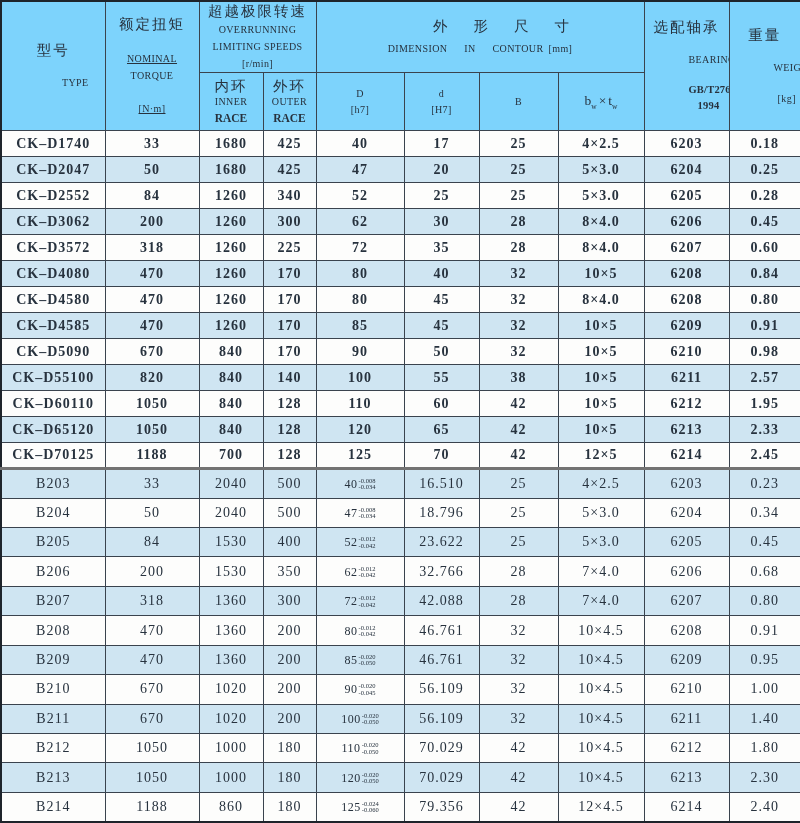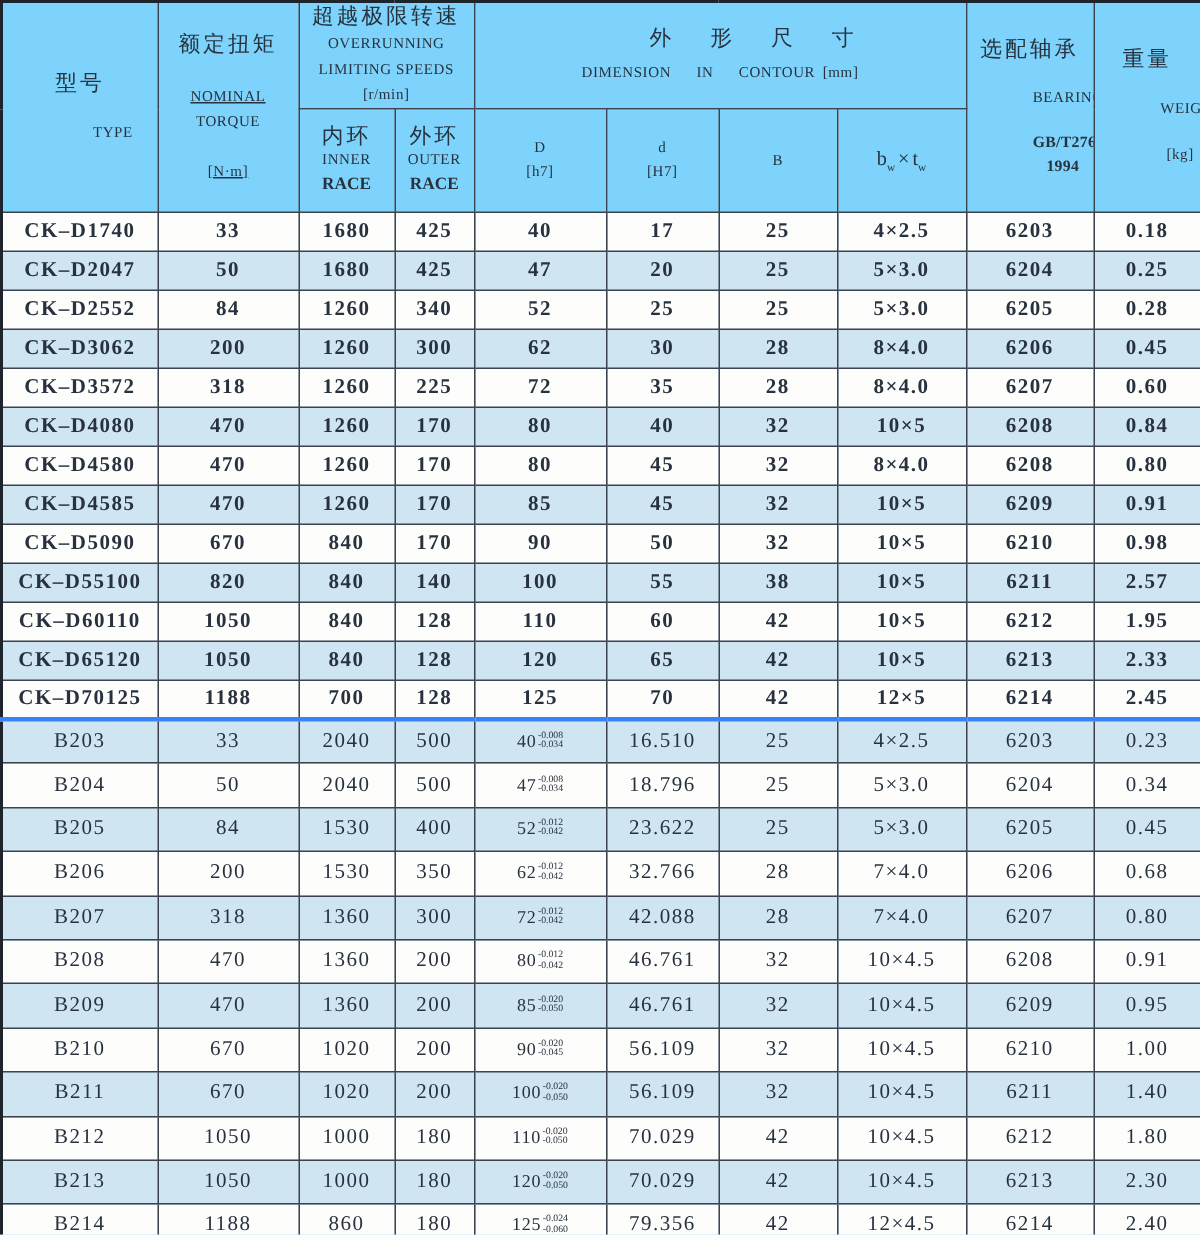--- a/index.html
+++ b/index.html
@@ -14,26 +14,26 @@
     border-collapse:collapse;table-layout:fixed;
     border:2px solid #1e242b;
   }
   th,td{
     border:1px solid #3a434e;
     padding:0;text-align:center;vertical-align:middle;
     color:#27323e;overflow:hidden;
   }
   thead th{background:#7dd3fc;font-weight:normal;}
   thead tr.hr1{height:66px;}
-  thead tr.hr2{height:69px;}
+  thead tr.hr2{height:58px;}
   tbody td{background:#fdfdfc;font-size:14px;letter-spacing:1px;}
   tbody tr.alt td{background:#cfe5f2;}
   tbody tr.sec-ck{height:26px;font-weight:bold;}
   tbody tr.sec-b{height:29.4px;}
-  tbody tr.section-start td{border-top:3px solid #3b82f6;}
+  tbody tr.section-start td{border-top:3px solid #737373;}
 
   .h-cn{font-size:14.5px;letter-spacing:2px;line-height:19px;}
   .h-en{font-size:10px;letter-spacing:0.4px;line-height:17px;}
   .h-sm{font-size:11.5px;line-height:15px;font-weight:bold;}
   .h-std{font-size:10.5px;line-height:16px;letter-spacing:0.2px;font-weight:bold;}
   .gap-lg{margin-top:14px;margin-left:44px;}
   .gap-sm{margin-top:16px;text-decoration:underline;}
   .dim-cn{letter-spacing:6px;padding-left:48px;}
   .dim-cn span{margin:0 10px;}
   .dim-en{margin-top:4px;word-spacing:14px;}

